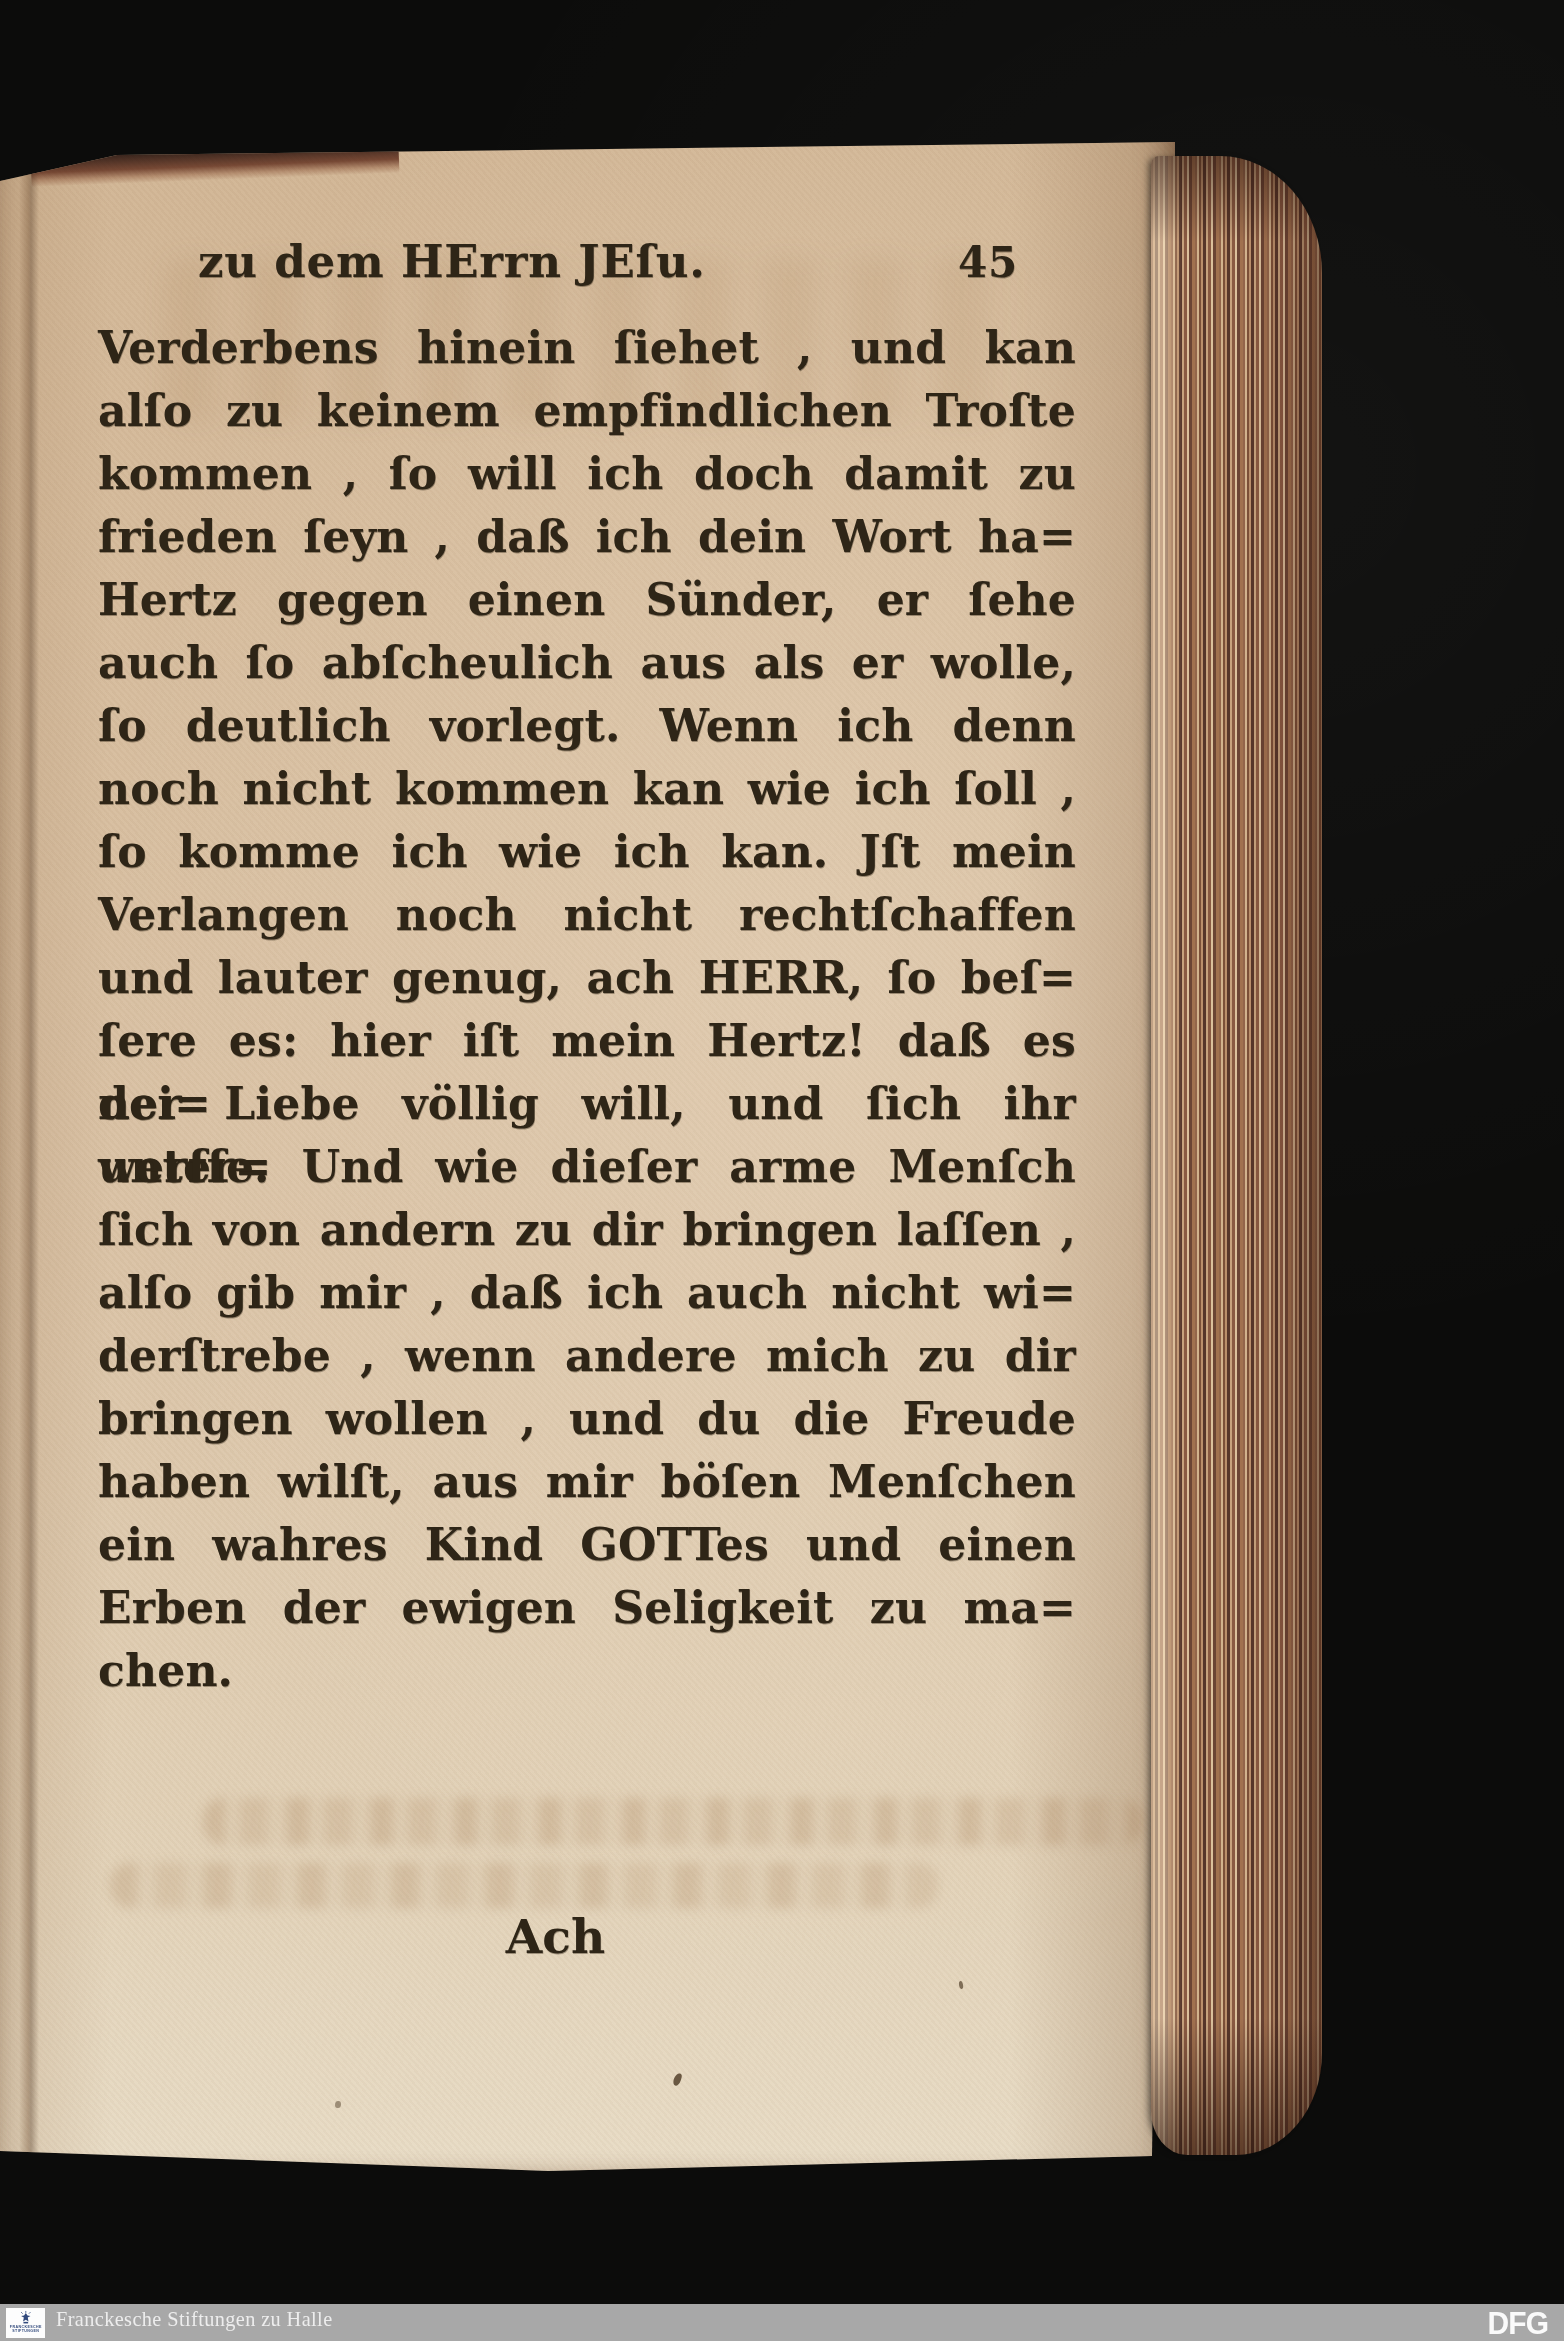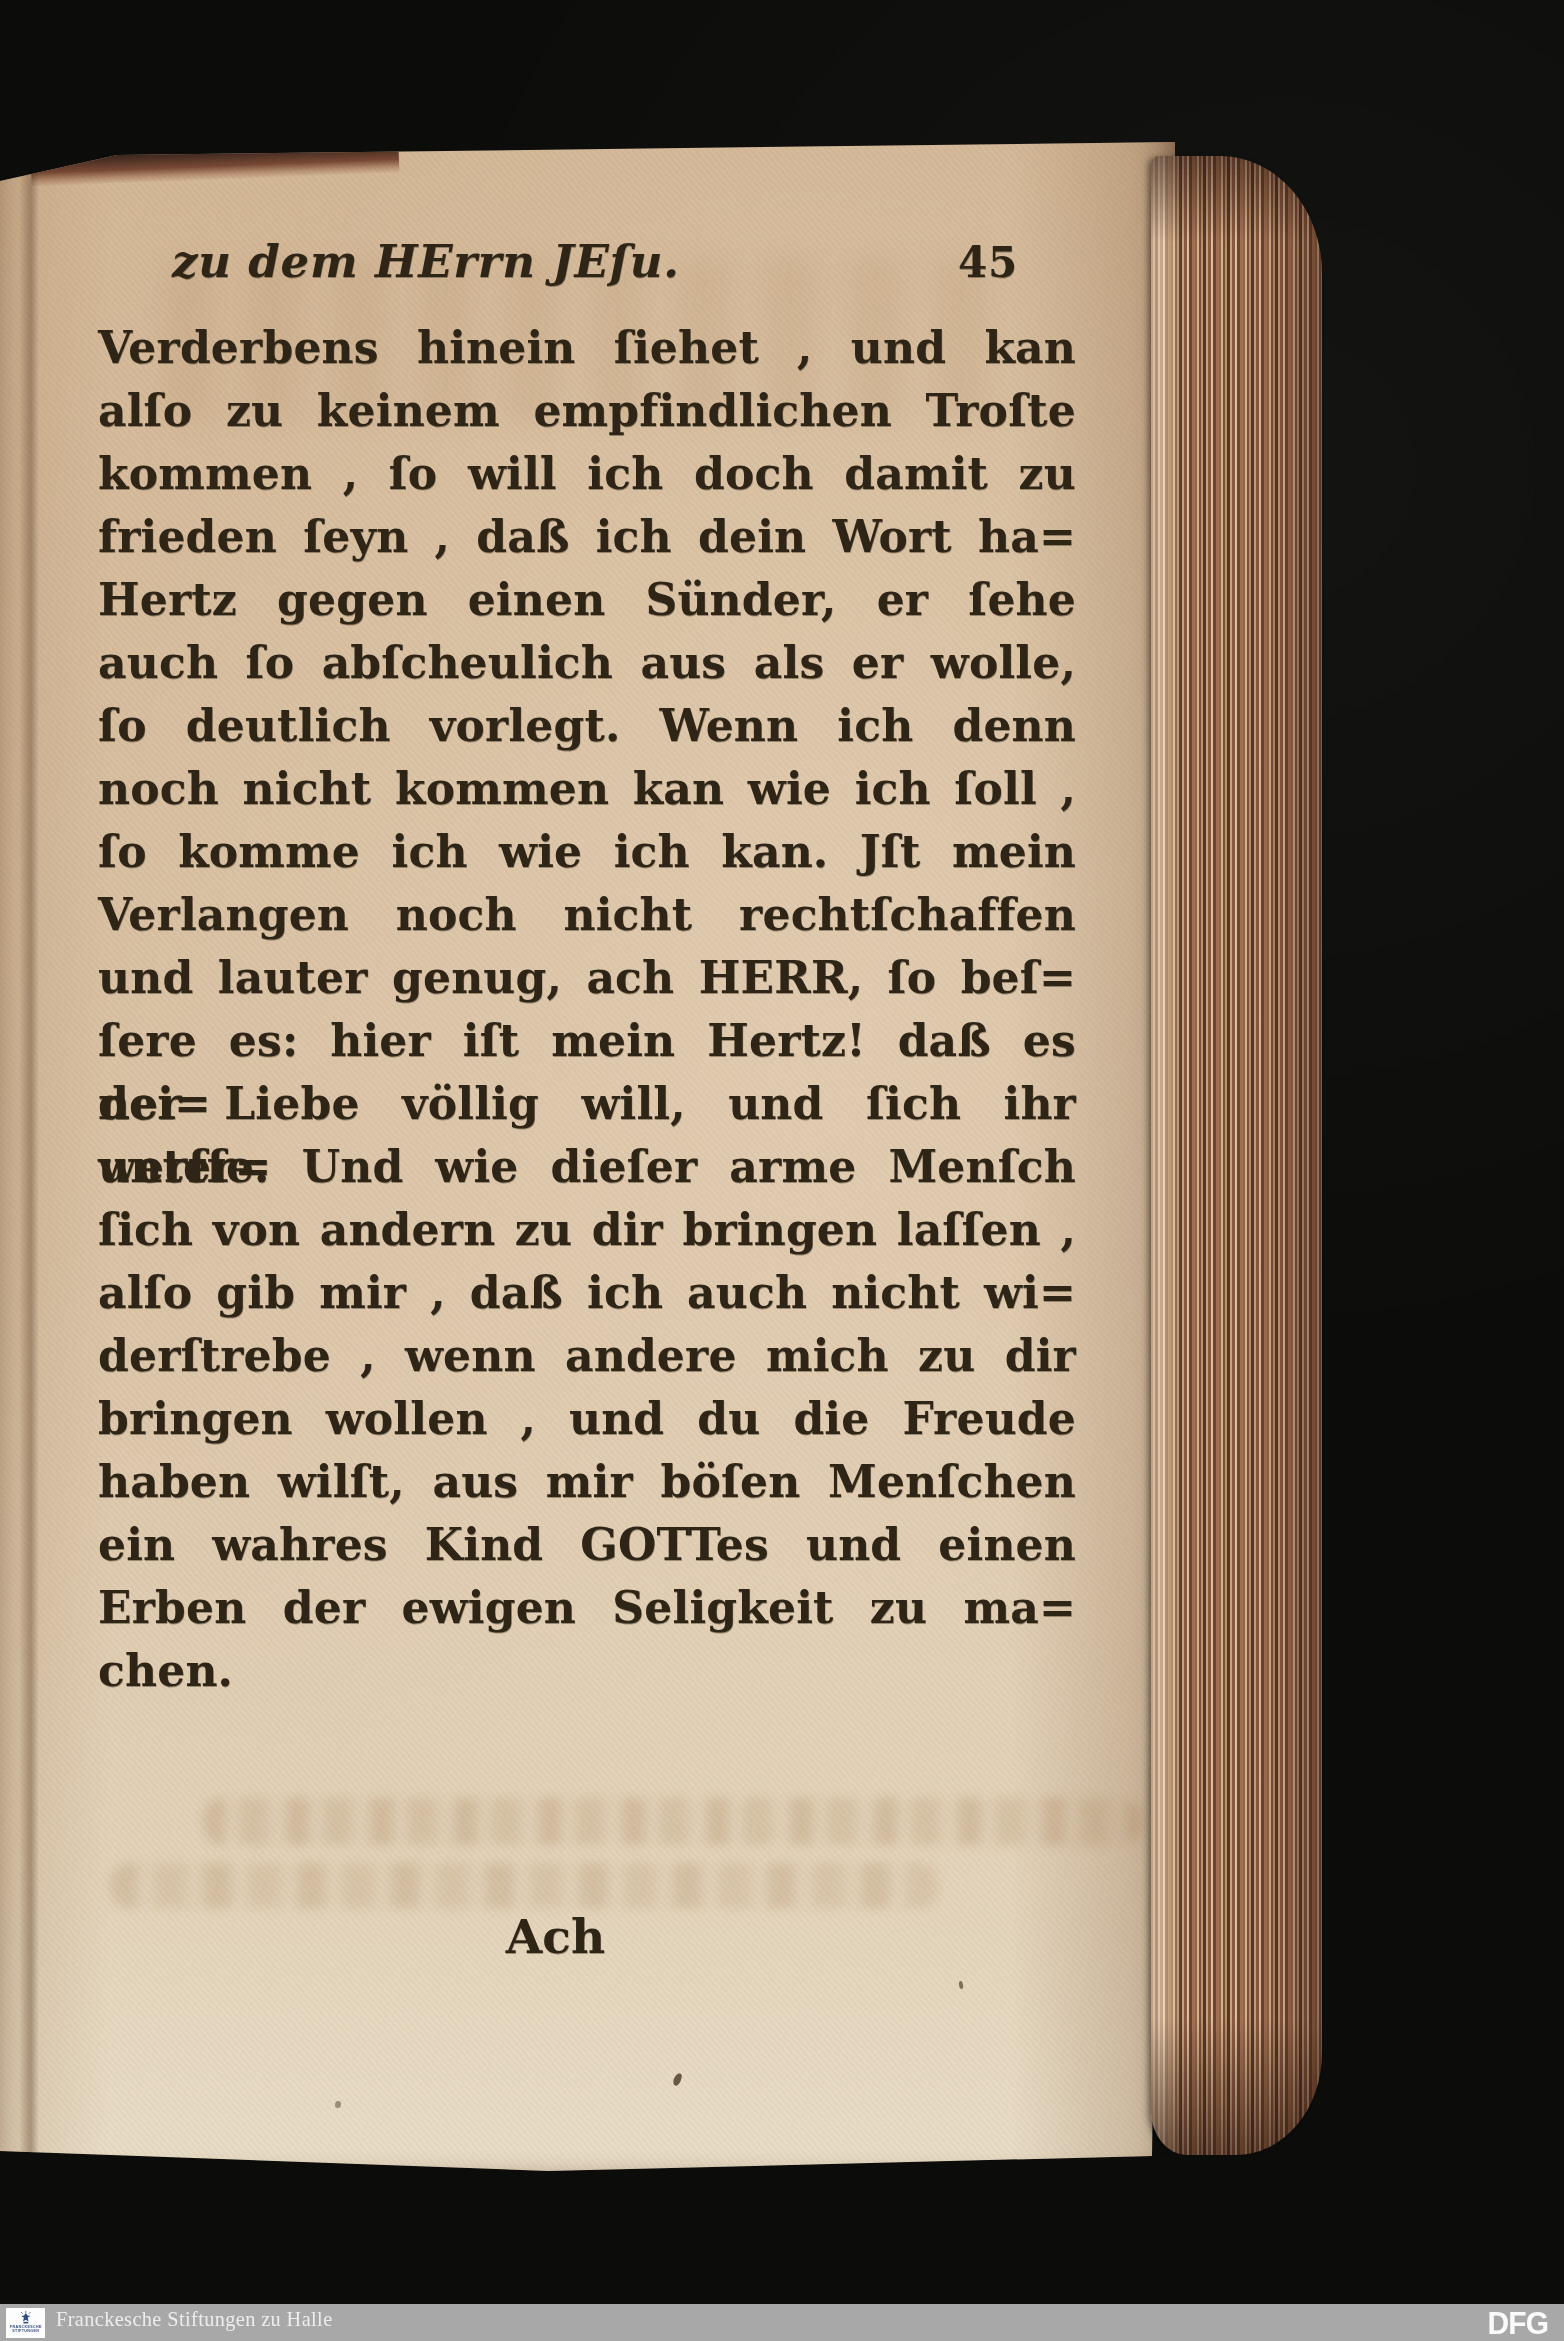--- a/index.html
+++ b/index.html
@@ -46,21 +46,21 @@
   .speck.s1{left:674px;top:2073px;width:7px;height:12.5px;transform:rotate(18deg);}
   .speck.s2{left:959px;top:1981px;width:3.9px;height:7.8px;transform:rotate(-12deg);opacity:.7;}
   .speck.s3{left:335px;top:2101px;width:5.5px;height:7px;opacity:.5;}
 
   
   .ink{color:#2e2517;text-shadow:0.5px 0.7px 0.6px rgba(46,34,18,0.38);}
   .running-head{
     position:absolute;left:98px;top:235px;width:978px;display:flex;align-items:baseline;
     font-weight:bold;font-size:45px;letter-spacing:0.8px;
   }
-  .running-title{margin-left:74px;font-style:italic;}
+  .running-title{margin-left:100px;}
   .page-number{margin-left:auto;margin-right:58px;font-size:42px;}
   .textblock{position:absolute;left:98px;top:316px;width:978px;}
   .line{
     font-weight:bold;font-size:44px;line-height:63px;letter-spacing:0.2px;word-spacing:2.3px;
     text-align:justify;text-align-last:justify;height:63px;overflow:visible;white-space:normal;
   }
   .line.no-just{text-align-last:left;}
   .catchword{
     position:absolute;left:98px;top:1909px;width:915px;text-align:center;
     font-weight:bold;font-size:47px;

